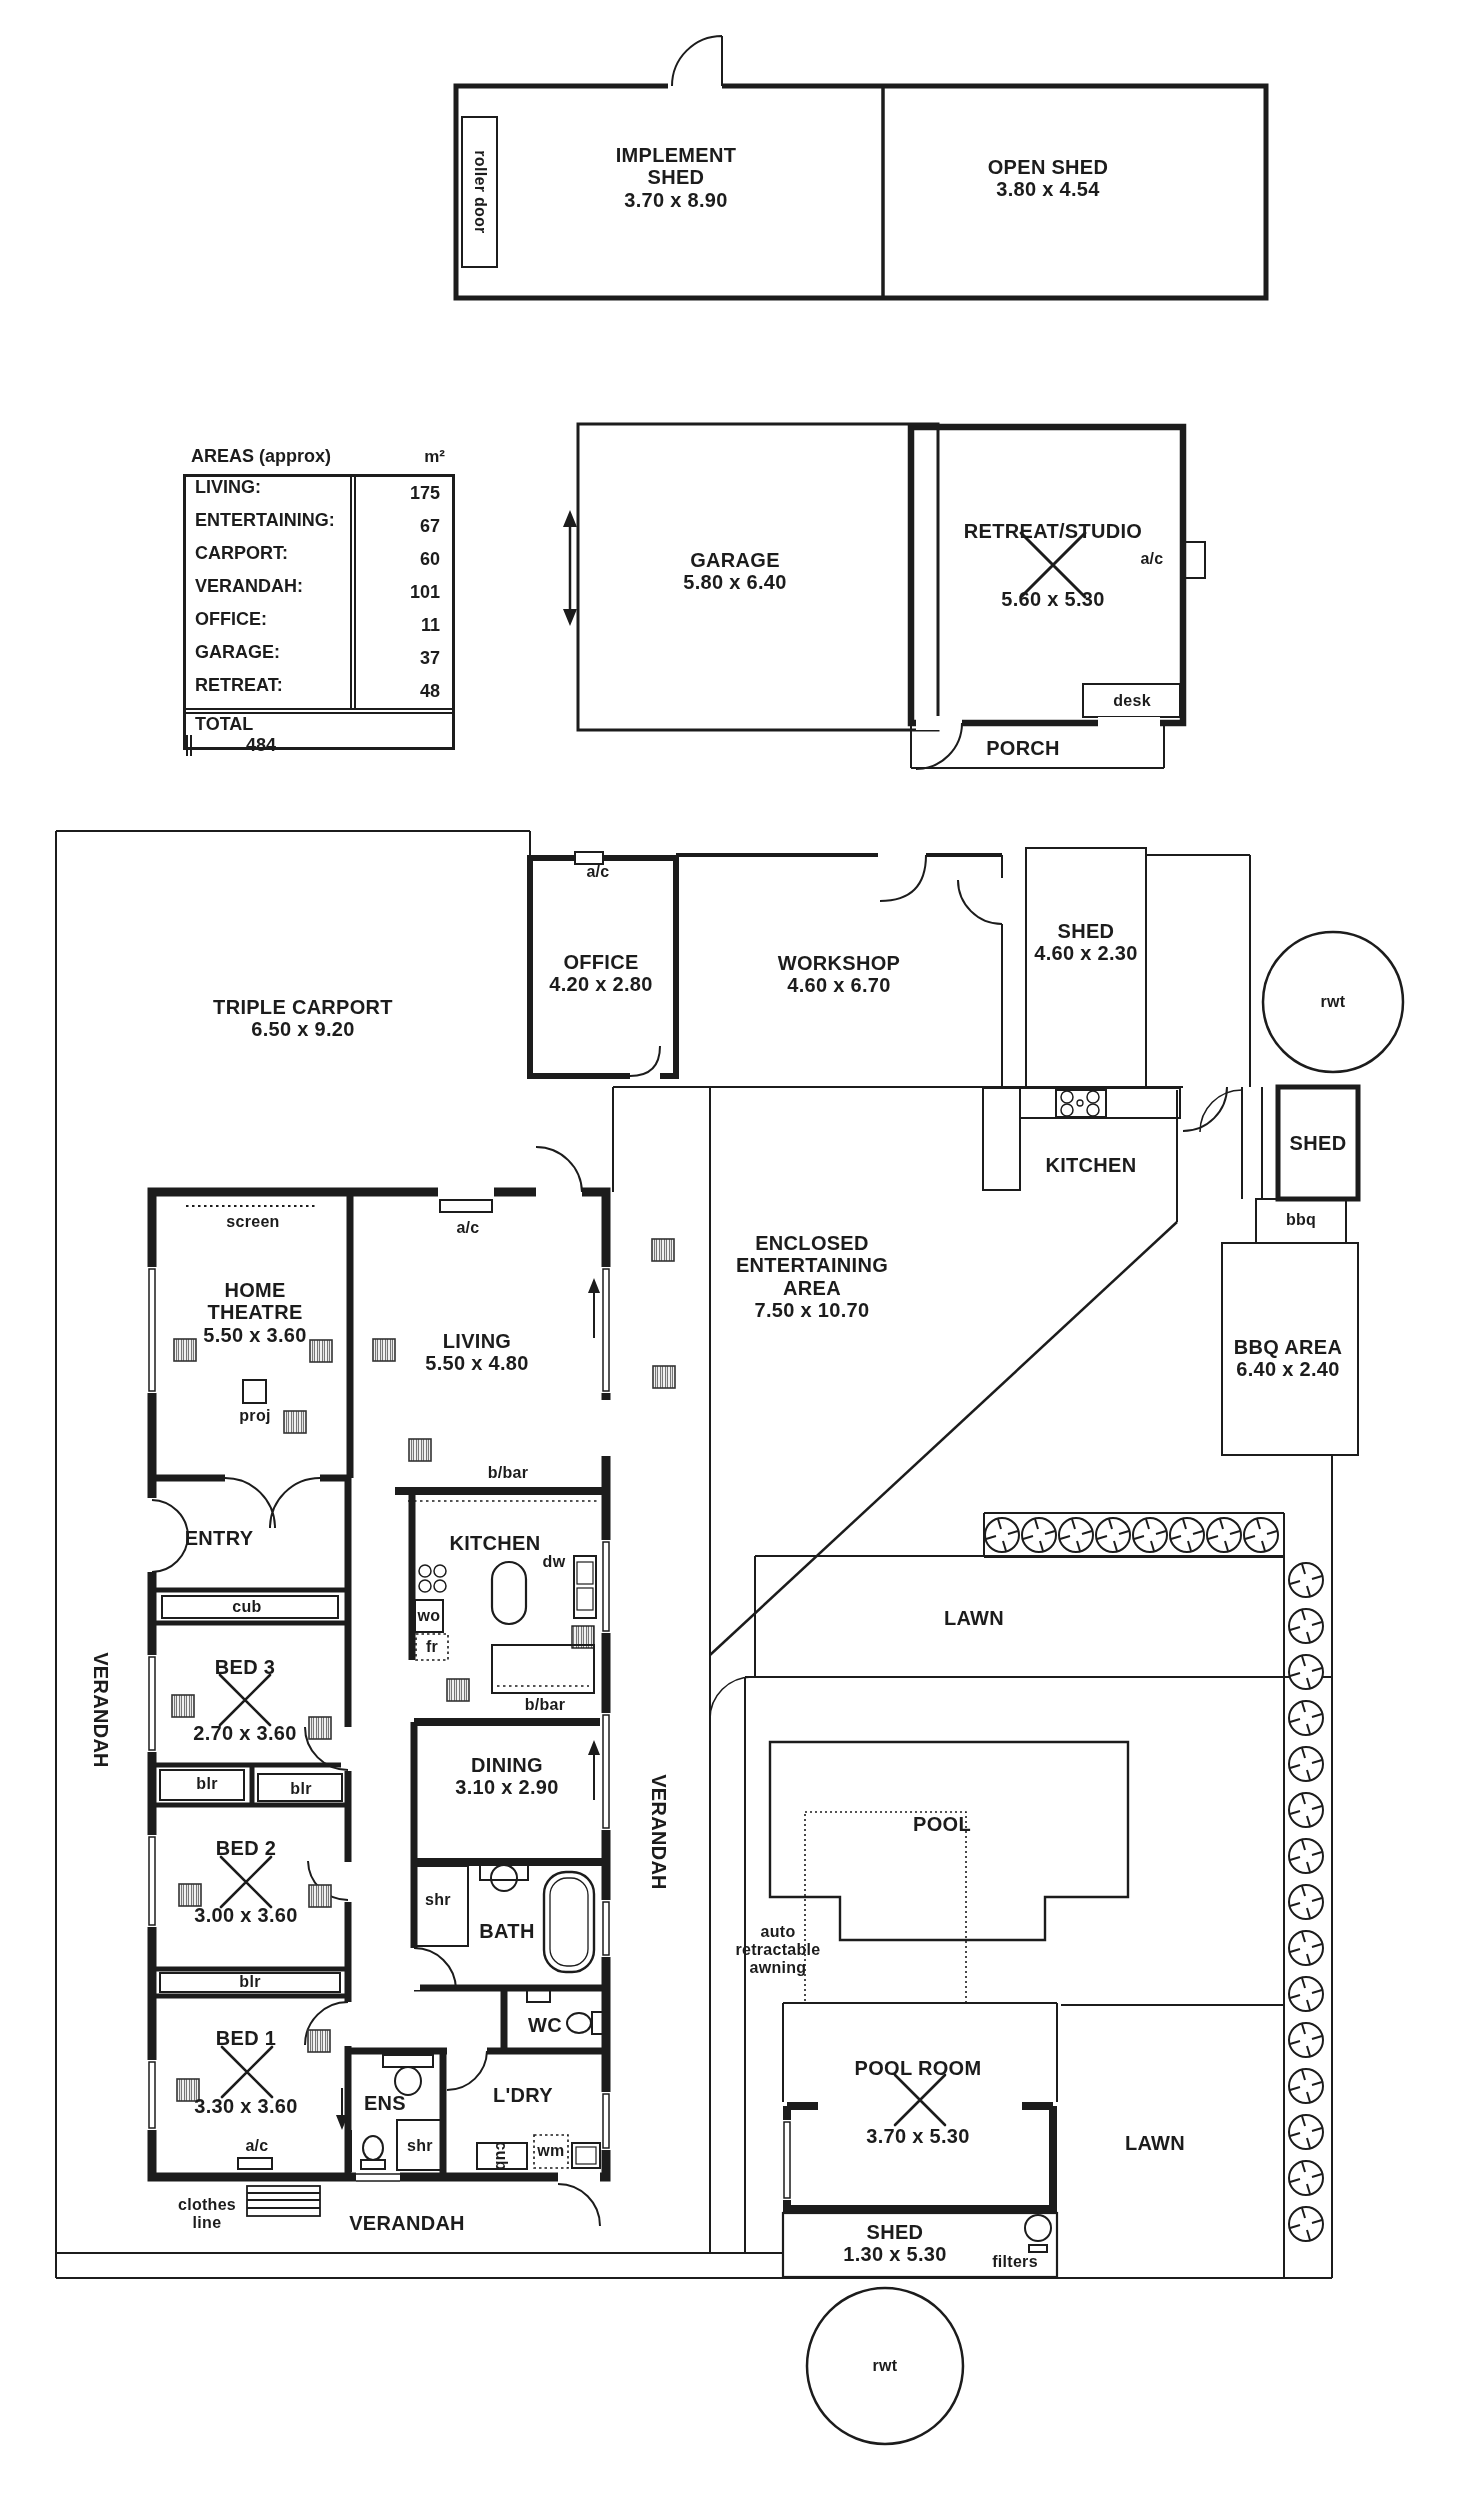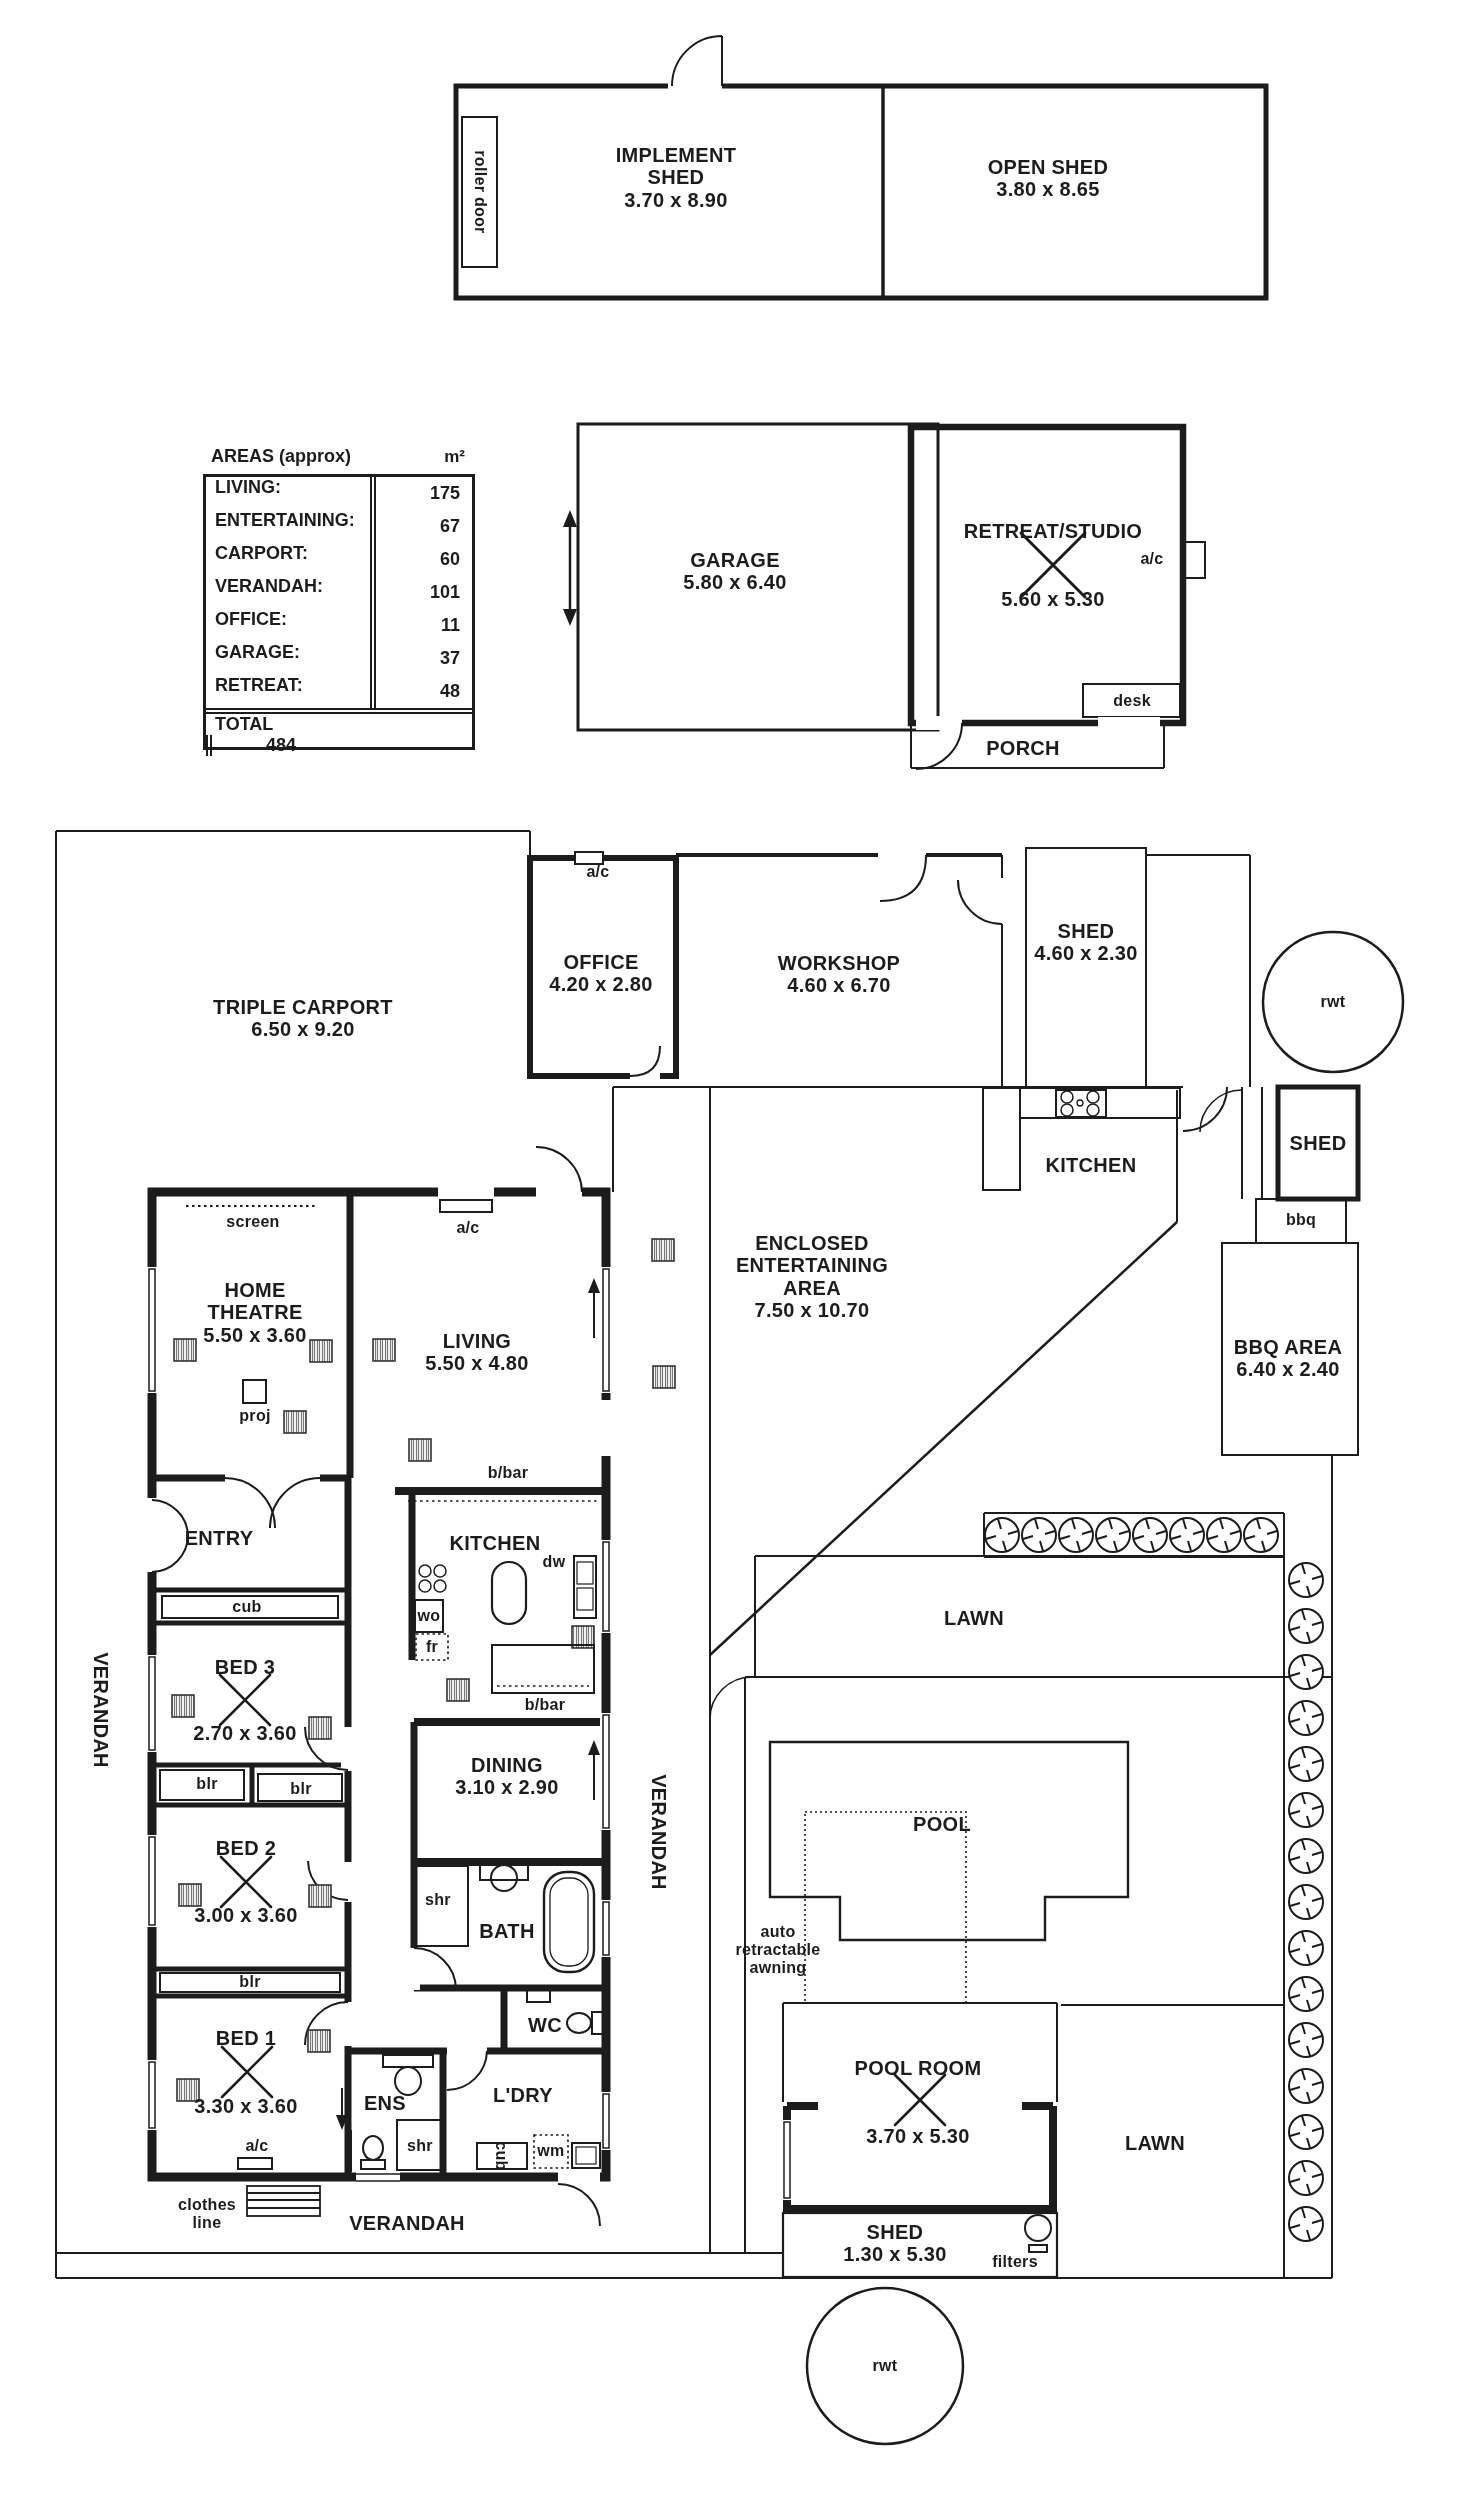--- a/index.html
+++ b/index.html
@@ -3,21 +3,21 @@
 <meta charset="utf-8">
 <style>
   html,body{margin:0;padding:0;background:#fff;}
   .plan{position:relative;width:1475px;height:2500px;background:#fff;overflow:hidden;
         font-family:"Liberation Sans",sans-serif;color:#1c1c1c;}
   .plan svg{position:absolute;left:0;top:0;}
   .lbl{position:absolute;transform:translate(-50%,-50%);font:700 20px "Liberation Sans",sans-serif;
        color:#1c1c1c;white-space:pre-line;text-align:center;line-height:1.12;letter-spacing:.3px;z-index:5;}
   .sm{font-size:16px;}
   .v{transform:translate(-50%,-50%) rotate(90deg);}
-  .areas{position:absolute;left:183px;top:446px;width:272px;z-index:6;font:700 18px "Liberation Sans",sans-serif;margin-left:20px;}
+  .areas{position:absolute;left:183px;top:446px;width:272px;z-index:6;font:700 18px "Liberation Sans",sans-serif;}
   .areas-head{display:flex;justify-content:space-between;align-items:flex-end;padding:0 10px 7px 8px;}
   .areas-head .unit{font-size:17px;text-align:right;}
   .areas-box{border:3px solid #1c1c1c;background:#fff;}
   .arow{display:flex;justify-content:space-between;align-items:flex-start;height:33px;}
   .arow .al{padding-left:9px;}
   .arow .av{width:76px;align-self:stretch;display:flex;align-items:center;justify-content:flex-end;
             padding-right:12px;border-left:6px double #1c1c1c;padding-left:8px;}
   .atotal{border-top:6px double #1c1c1c;flex-direction:column;}
 </style>
 </head>
@@ -365,21 +365,21 @@
           <span class="av">484</span>
         </div>
   </div>
 </div>
 
 <div class="lbl sm v" style="left:480px;top:192px">roller door</div>
 <div class="lbl" style="left:676px;top:178px">IMPLEMENT
 SHED
 3.70 x 8.90</div>
 <div class="lbl" style="left:1048px;top:178px">OPEN SHED
-3.80 x 8.65</div>
+3.80 x 4.54</div>
 <div class="lbl" style="left:735px;top:571px">GARAGE
 5.80 x 6.40</div>
 <div class="lbl" style="left:1053px;top:531px">RETREAT/STUDIO</div>
 <div class="lbl" style="left:1053px;top:599px">5.60 x 5.30</div>
 <div class="lbl sm" style="left:1152px;top:559px">a/c</div>
 <div class="lbl sm" style="left:1132px;top:701px">desk</div>
 <div class="lbl" style="left:1023px;top:748px">PORCH</div>
 <div class="lbl" style="left:303px;top:1018px">TRIPLE CARPORT
 6.50 x 9.20</div>
 <div class="lbl" style="left:601px;top:973px">OFFICE

